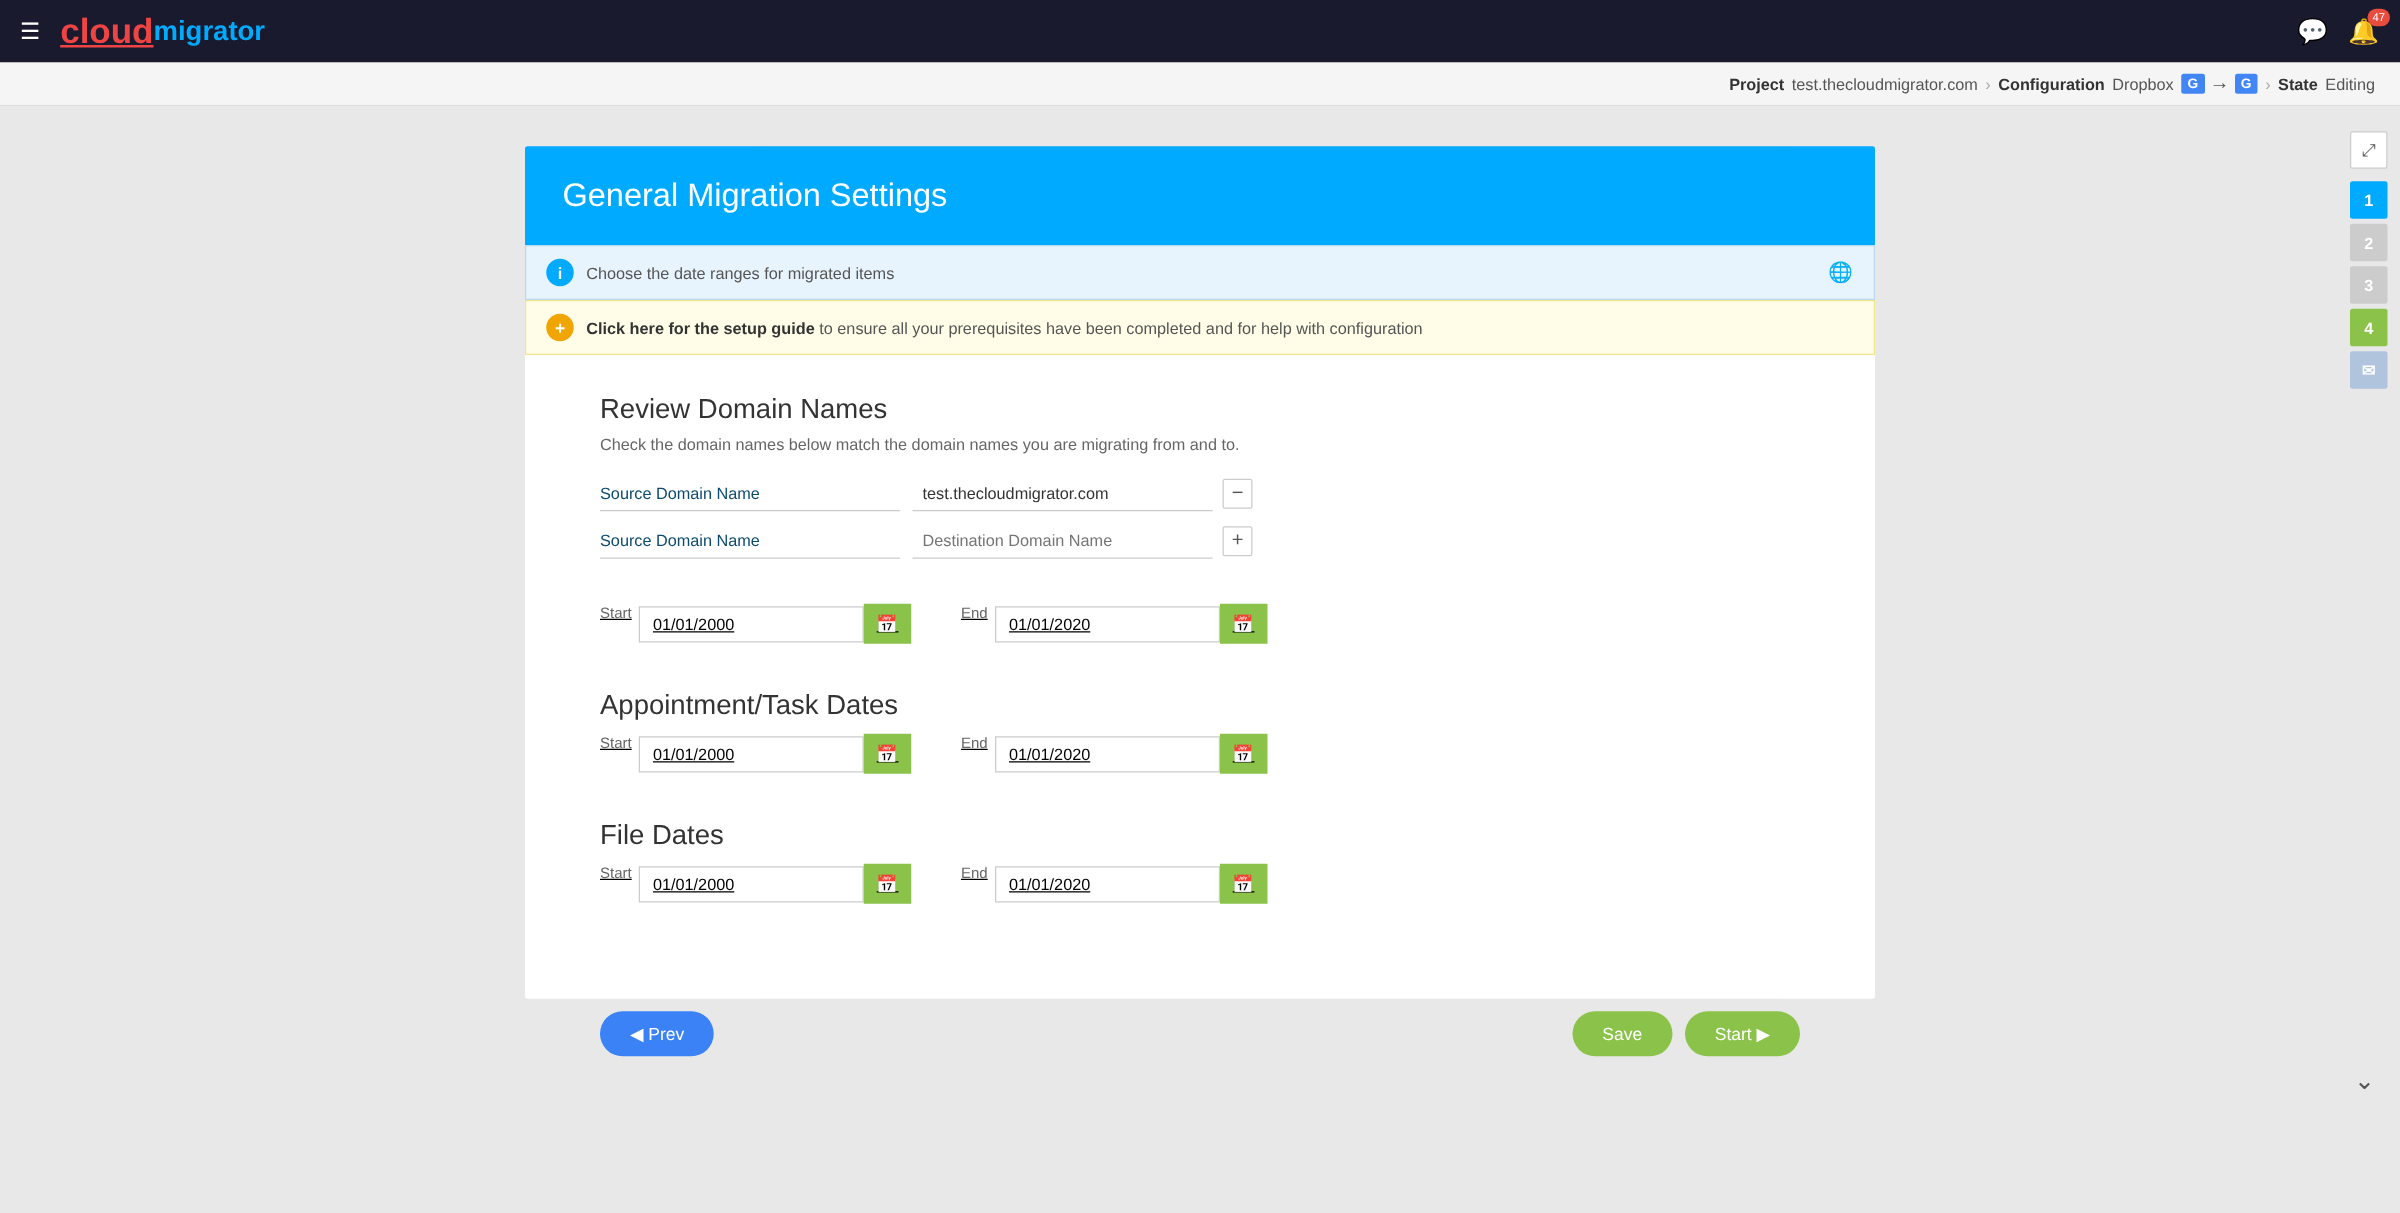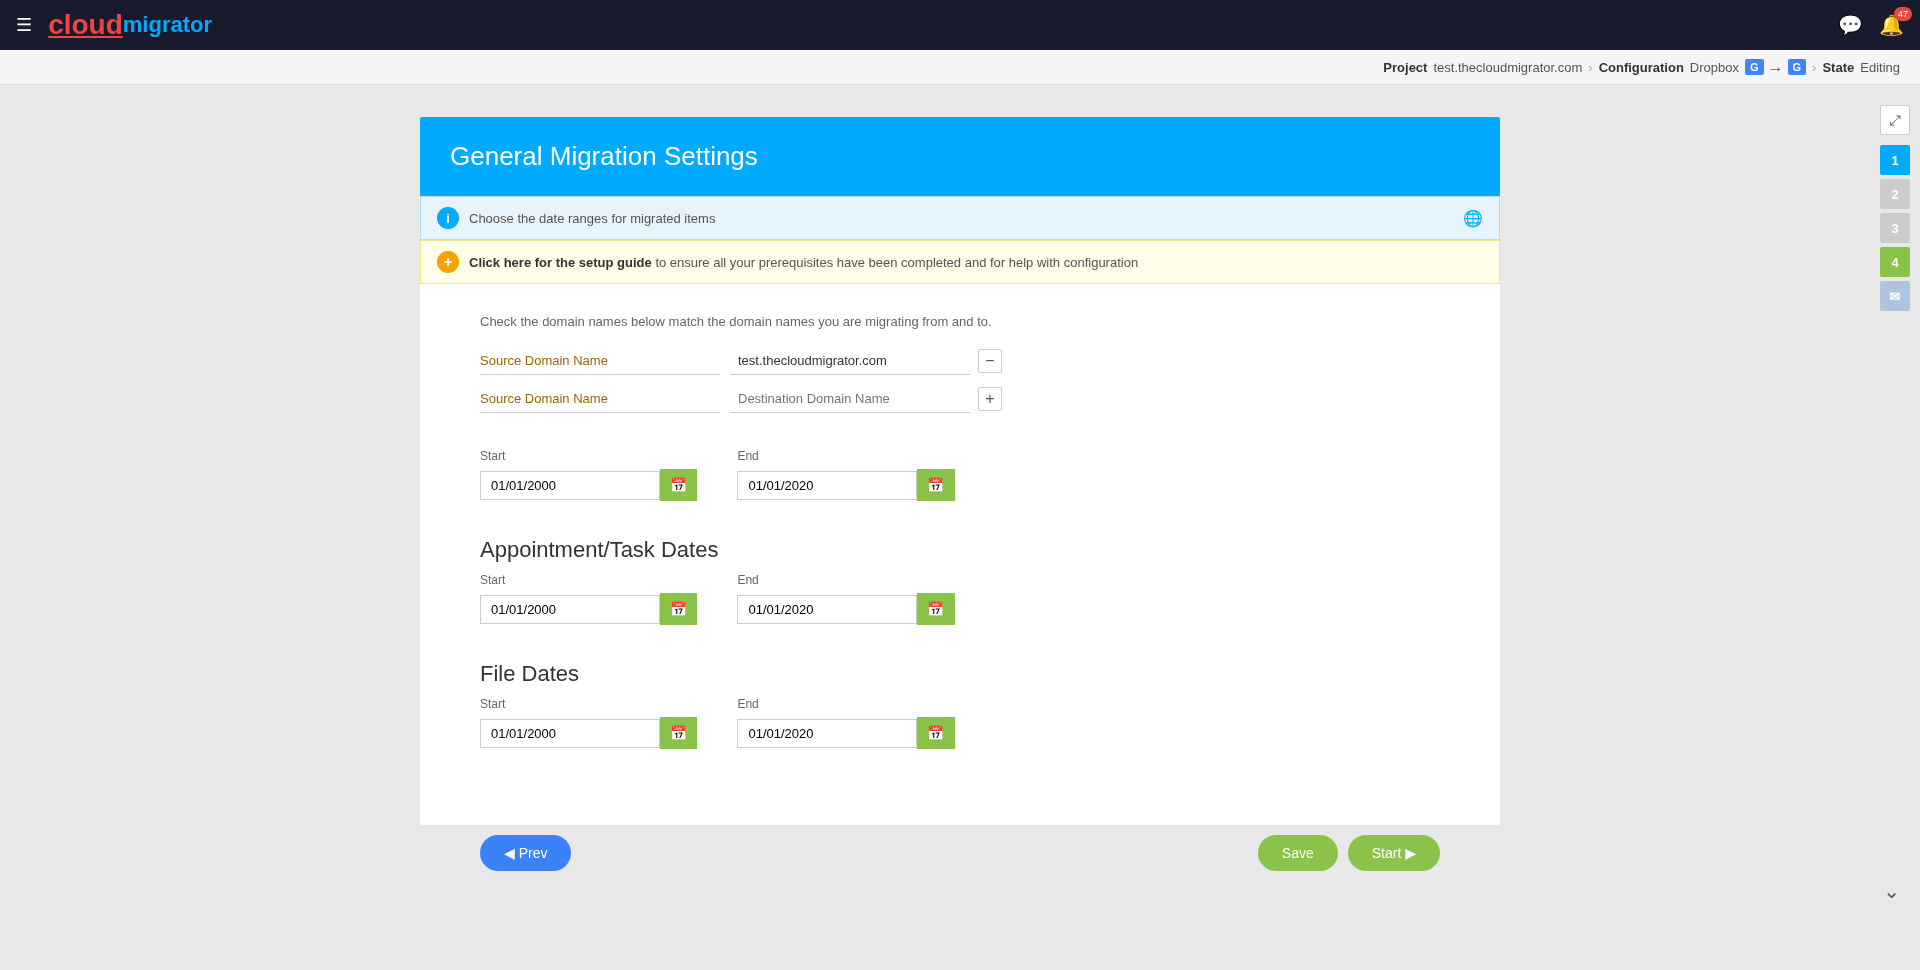--- a/index.html
+++ b/index.html
@@ -148,21 +148,21 @@
       align-items: center;
       gap: 0;
       margin-bottom: 10px;
     }
     .domain-label-input {
       border: none;
       border-bottom: 1px solid #ccc;
       background: transparent;
       padding: 6px 0;
       font-size: 13px;
-      color: #a16207;
+      color: #0c4a6e;
       width: 240px;
       outline: none;
     }
     .domain-value-input {
       border: none;
       border-bottom: 1px solid #ccc;
       background: transparent;
       padding: 6px 8px;
       font-size: 13px;
       color: #333;
@@ -182,21 +182,21 @@
       font-size: 16px;
     }
     .domain-btn.add { color: #555; }
 
     
     .date-row {
       display: flex;
       gap: 40px;
       margin-top: 10px;
     }
-    .date-group { display: flex; flex-direction: column; gap: 6px; }
+    .date-group { display: flex; flex-direction: row; gap: 6px; text-decoration: underline; }
     .date-label { font-size: 12px; color: #666; }
     .date-input-wrap { display: flex; align-items: center; gap: 0; }
     .date-input {
       border: 1px solid #ccc;
       padding: 6px 10px;
       font-size: 13px;
       color: #000000;
       width: 180px;
       outline: none;
     }
@@ -350,20 +350,21 @@
       <div class="setup-icon-circle">+</div>
       <span>
         <a href="#">Click here for the setup guide</a>
         <span>to ensure all your prerequisites have been completed and for help with configuration</span>
       </span>
     </div>
 
     <div class="white-card">
 
       <div class="section">
+        <h2 class="section-title">Review Domain Names</h2>
         <p class="section-desc">Check the domain names below match the domain names you are migrating from and to.</p>
 
         <div class="domain-row">
           <input class="domain-label-input" type="text" value="Source Domain Name" style="">
           <input class="domain-value-input" type="text" value="test.thecloudmigrator.com" style="">
           <div class="domain-btn">−</div>
         </div>
 
         <div class="domain-row">
           <input class="domain-label-input" type="text" value="Source Domain Name" style="">

